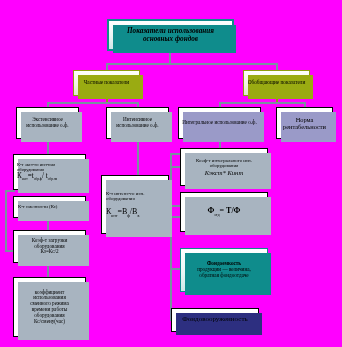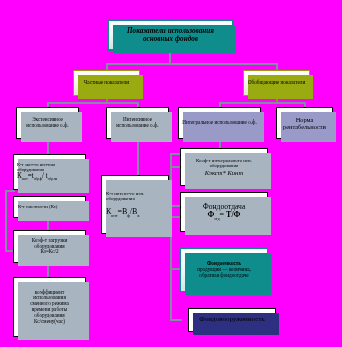--- a/index.html
+++ b/index.html
@@ -97,21 +97,21 @@
   .b-kinteg .italic{ font-style:italic; font-size:6.6px; }
   .b-fo    { left:180px; top:192px; width:88px; height:40px; font-size:7.6px; }
   .b-fo .frm{ font-weight:bold; font-size:8px; }
   .b-fo sub{ font-size:3.6px; font-weight:normal; }
   .b-fe{
     left:180px; top:248px; width:88px; height:44px;
     border:1px solid #0f8c8c; font-size:5.2px;
     background:linear-gradient(180deg,#ffffff 0%, #ecf6f6 55%, #cfe8e8 100%);
   }
   .b-fe b{ font-size:5.2px; }
-  .b-fv    { left:188px; top:308px; width:88px; height:24px; font-size:7px;
+  .b-fv    { left:171px; top:308px; width:88px; height:24px; font-size:7px;
              border:1px solid #000; }
 
   
   .ln{ position:absolute; background:#7b8fa0; z-index:1; }
   .lnv{ width:2px; }
   .lnh{ height:2px; }
   .ln-olive{ background:#8f9e10; }
   .ln-gray{ background:#7b8fa0; }
 </style>
 </head>
@@ -221,21 +221,20 @@
   <div class="box b-kinteg shadow sh-gray">
     <div class="inner">
       <div>Коэф-т интегрального исп.</div>
       <div>оборудования</div>
       <div class="italic">Кэкст* Кинт</div>
     </div>
   </div>
 
   <div class="box b-fo shadow sh-gray">
     <div class="inner">
-      <div>Фондоотдача</div>
       <div class="frm"><span>Ф</span><sub>отд</sub><span>= Т/Ф</span></div>
     </div>
   </div>
 
   <div class="box b-fe shadow sh-teal">
     <div class="inner">
       <div><b>Фондоемкость</b></div>
       <div>продукции — величина,</div>
       <div>обратная фондоотдаче</div>
     </div>

